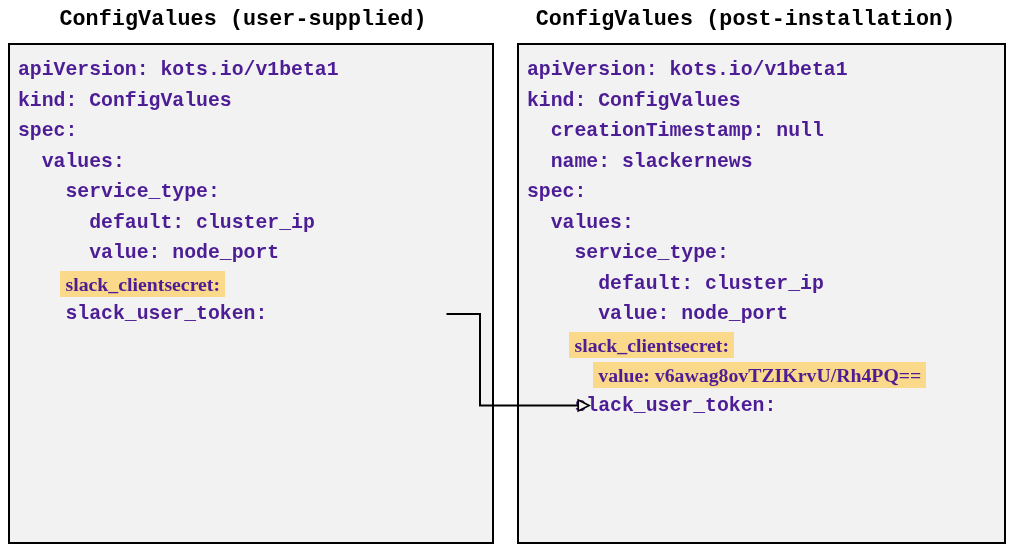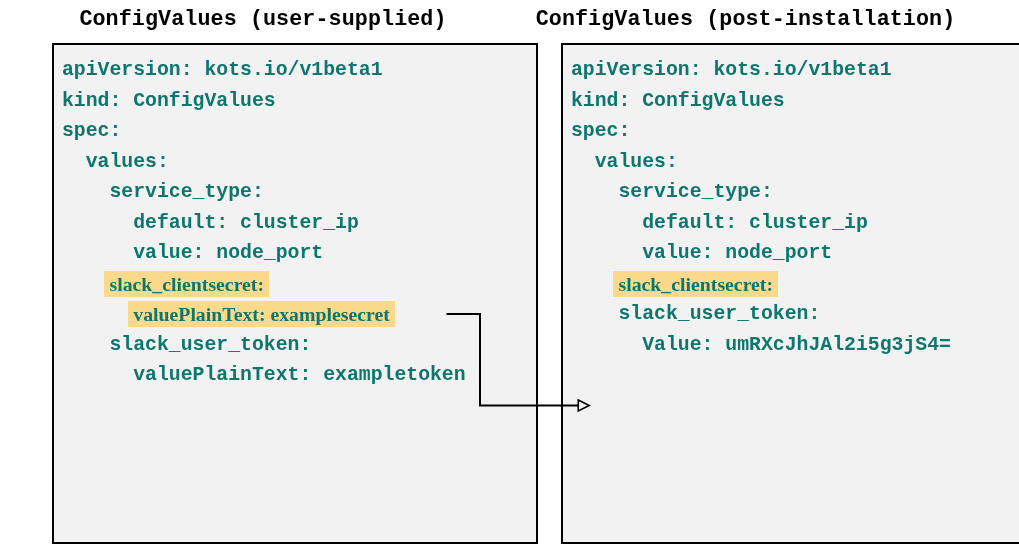--- a/index.html
+++ b/index.html
@@ -13,33 +13,32 @@
     position: absolute;
     top: 7px;
     height: 30px;
     text-align: center;
     font-size: 21.7px;
     font-weight: bold;
     color: #000000;
     letter-spacing: 0.1px;
     white-space: pre;
   }
-  #left-title  { left: 20px;   width: 486px; }
+  #left-title  { left: 0;   width: 486px; }
   #right-title { left: 501px; width: 489px; }
   .codebox {
     position: absolute;
     top: 43px;
     height: 501px;
     background: #f2f2f2;
     border: 2px solid #000000;
     padding: 10px 8px;
     font-size: 19.8px;
     font-weight: bold;
-    color: #0f766e;
-    margin-left: 44px;
+    color: #4c1d95;
   }
   #left-box  { left: 8px;   width: 486px; }
   #right-box { left: 517px; width: 489px; }
   .code-line {
     white-space: pre;
     line-height: 30.5px;
     height: 30.5px;
   }
   .hl {
     background: #fbd98b;
@@ -65,36 +64,36 @@
 
   <div id="left-box" class="codebox">
       <div class="code-line"><span>apiVersion: kots.io/v1beta1</span></div>
       <div class="code-line"><span>kind: ConfigValues</span></div>
       <div class="code-line"><span>spec:</span></div>
       <div class="code-line">  <span>values:</span></div>
       <div class="code-line">    <span>service_type:</span></div>
       <div class="code-line">      <span>default: cluster_ip</span></div>
       <div class="code-line">      <span>value: node_port</span></div>
       <div class="code-line">    <span class="hl">slack_clientsecret:</span></div>
-      <div class="code-line">      <span class="hl">valuePlainText: examplesecret</span></div>
       <div class="code-line">    <span>slack_user_token:</span></div>
-      <div class="code-line">      <span>valuePlainText: exampletoken</span></div>
     </div>
 
   <div id="right-box" class="codebox">
       <div class="code-line"><span>apiVersion: kots.io/v1beta1</span></div>
       <div class="code-line"><span>kind: ConfigValues</span></div>
+      <div class="code-line">  <span>creationTimestamp: null</span></div>
+      <div class="code-line">  <span>name: slackernews</span></div>
       <div class="code-line"><span>spec:</span></div>
       <div class="code-line">  <span>values:</span></div>
       <div class="code-line">    <span>service_type:</span></div>
       <div class="code-line">      <span>default: cluster_ip</span></div>
       <div class="code-line">      <span>value: node_port</span></div>
       <div class="code-line">    <span class="hl">slack_clientsecret:</span></div>
+      <div class="code-line">      <span class="hl">value: v6awag8ovTZIKrvU/Rh4PQ==</span></div>
       <div class="code-line">    <span>slack_user_token:</span></div>
-      <div class="code-line">      <span>Value: umRXcJhJAl2i5g3jS4=</span></div>
     </div>
 
   <svg id="arrow-overlay" viewBox="0 0 1019 559">
     <path id="arrow-path" d="M 446.484375 314 H 480 V 405.5 H 578.234375" fill="none" stroke="#000000" stroke-width="2"></path>
     <polygon id="arrow-head" points="578.234375,400 589.234375,405.5 578.234375,411" fill="#f2f2f2" stroke="#000000" stroke-width="1.6"></polygon>
   </svg>
 
 </div>
 
 </body></html>

